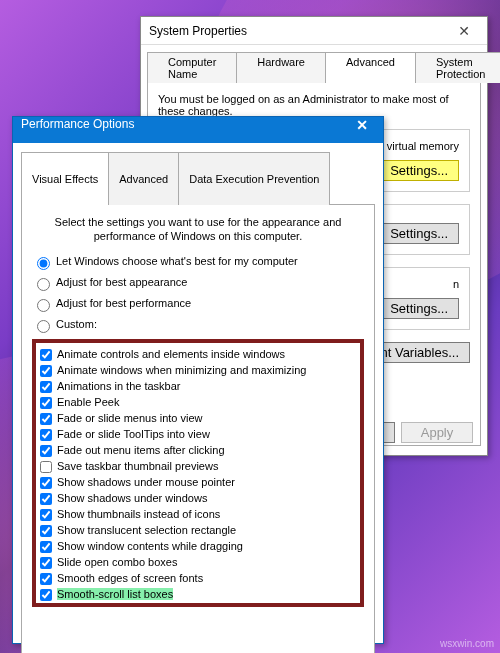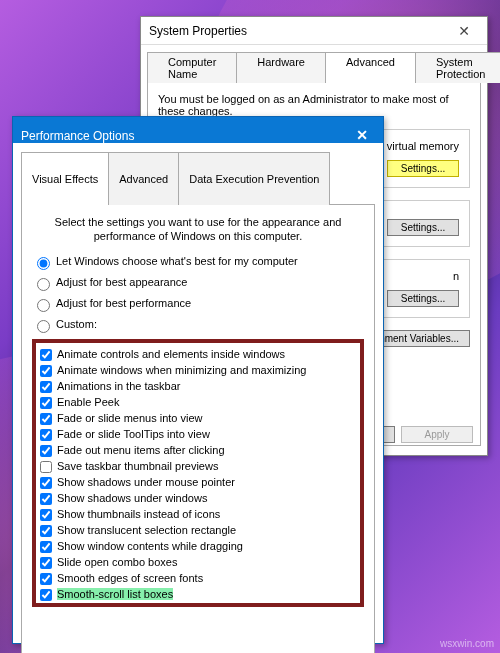--- a/index.html
+++ b/index.html
@@ -99,21 +99,21 @@
     padding: 0 4px;
   }
   .group-row {
     display: flex;
     justify-content: flex-end;
     margin-top: 8px;
   }
   .btn {
     min-width: 72px;
     padding: 2px 10px;
-    font-size: 10px;
+    font-size: 13px;
     border: 1px solid #7a7a7a;
     background: #e1e1e1;
     text-align: center;
     cursor: default;
   }
   .btn.hl {
     background: #ffff80;
     border-color: #c0b000;
   }
   .btn.disabled {
@@ -140,21 +140,21 @@
     left: 12px;
     top: 116px;
     width: 372px;
     height: 528px;
     border-color: #0a64b3;
   }
   .title-blue {
     background: #0a78d4;
     color: #fff;
     display: flex;
-    align-items: flex-end;
+    align-items: flex-start;
     height: 26px;
     padding: 0 8px;
     font-size: 12px;
   }
   .title-blue .title-text { flex: 1; }
   .title-blue .close-x {
     color: #fff;
     font-weight: bold;
     width: 26px;
   }

